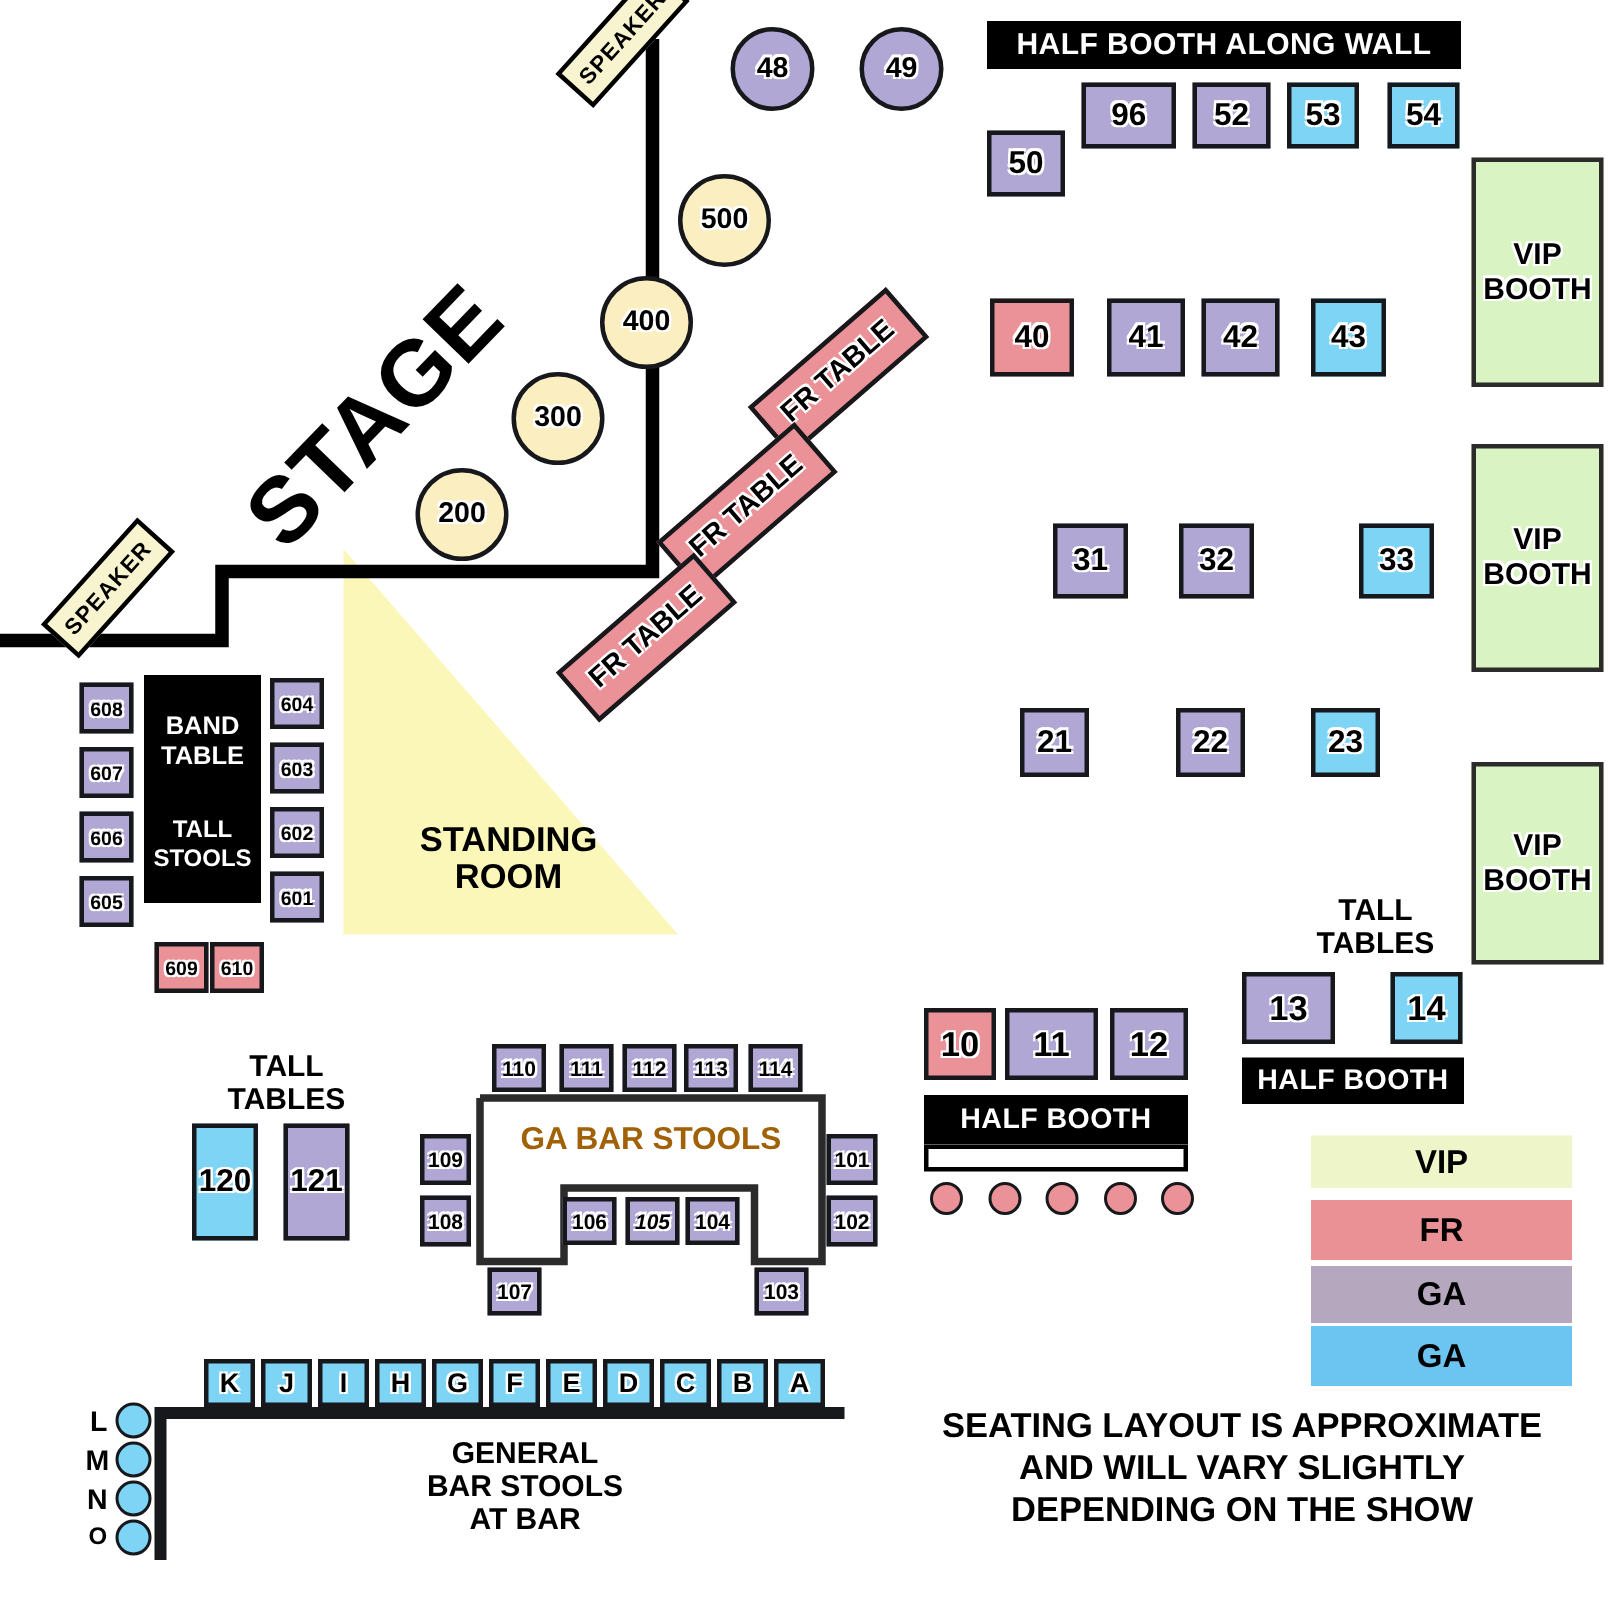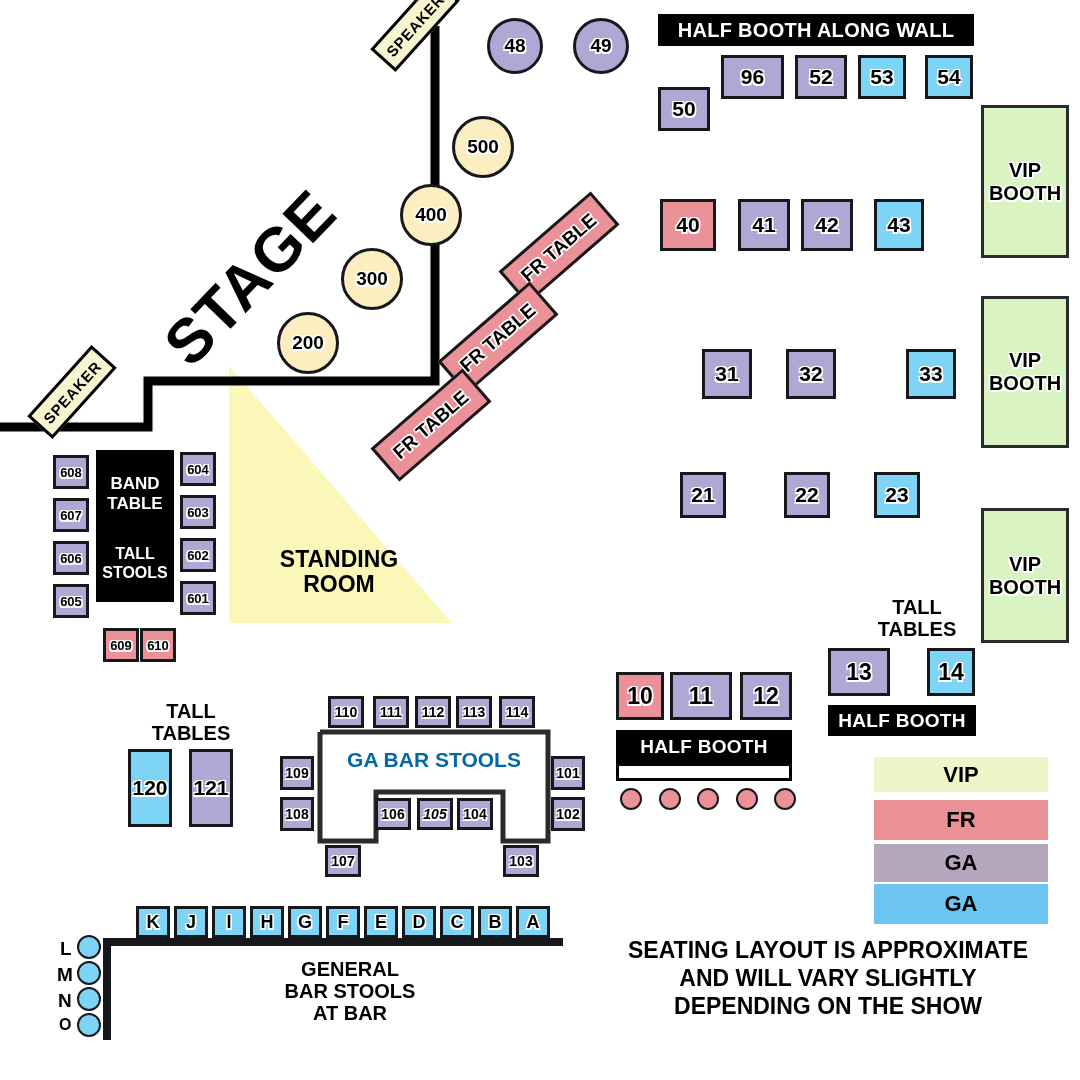--- a/index.html
+++ b/index.html
@@ -326,21 +326,21 @@
   <div class="abs tile ga-blue" style="left:128px; top:749px; width:44px; height:78px; font-size:21px;">
     <span>120</span>
   </div>
   <div class="abs tile ga-purple" style="left:189px; top:749px; width:44px; height:78px; font-size:21px;">
     <span>121</span>
   </div>
 
   <svg class="abs" style="left:0;top:0;width:1080px;height:1080px;pointer-events:none;">
     <polyline points="320,732 548,732 548,841 503,841 503,792 376,792 376,841 320,841 320,732" fill="#ffffff" stroke="#2b2b2b" stroke-width="5" stroke-linejoin="miter"></polyline>
   </svg>
-  <div class="abs" style="left:320px; top:748px; width:228px; text-align:center; font-weight:bold; font-size:21px; color:#0369a1;">GA BAR STOOLS</div>
+  <div class="abs" style="left:320px; top:748px; width:228px; text-align:center; font-weight:bold; font-size:21px; color:#a16207;">GA BAR STOOLS</div>
 
   <div class="abs tile ga-purple" style="left:328px; top:696px; width:36px; height:32px; font-size:14px;">
     <span>110</span>
   </div>
   <div class="abs tile ga-purple" style="left:373px; top:696px; width:36px; height:32px; font-size:14px;">
     <span>111</span>
   </div>
   <div class="abs tile ga-purple" style="left:415px; top:696px; width:36px; height:32px; font-size:14px;">
     <span>112</span>
   </div>

